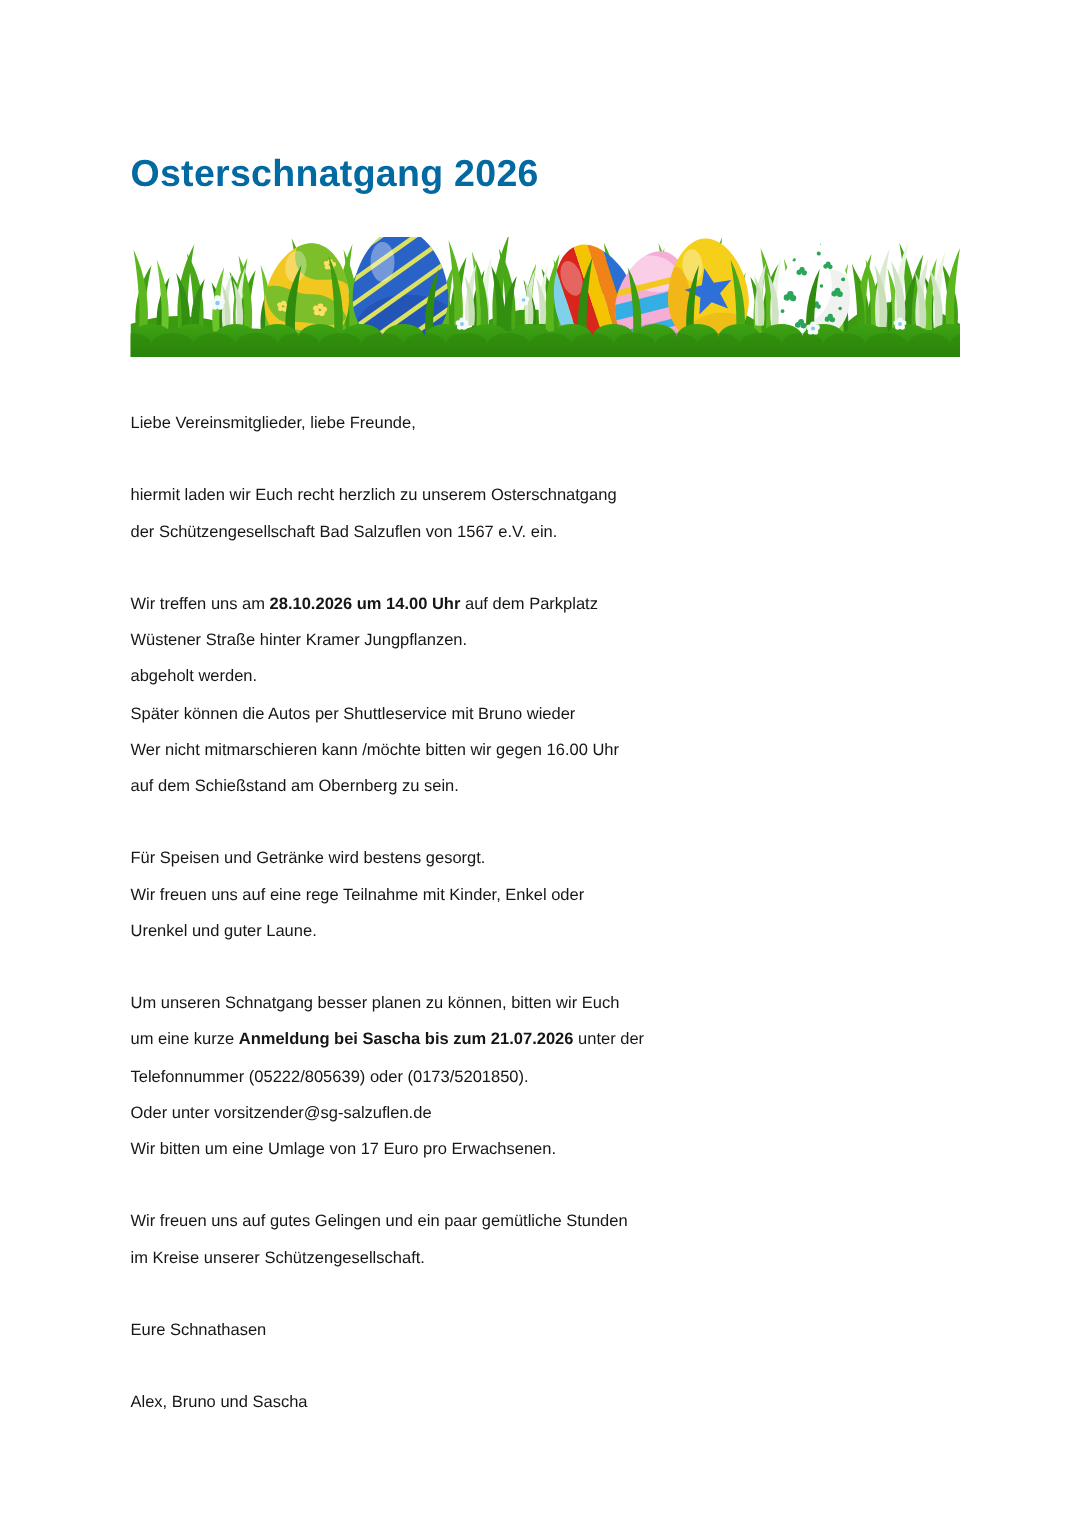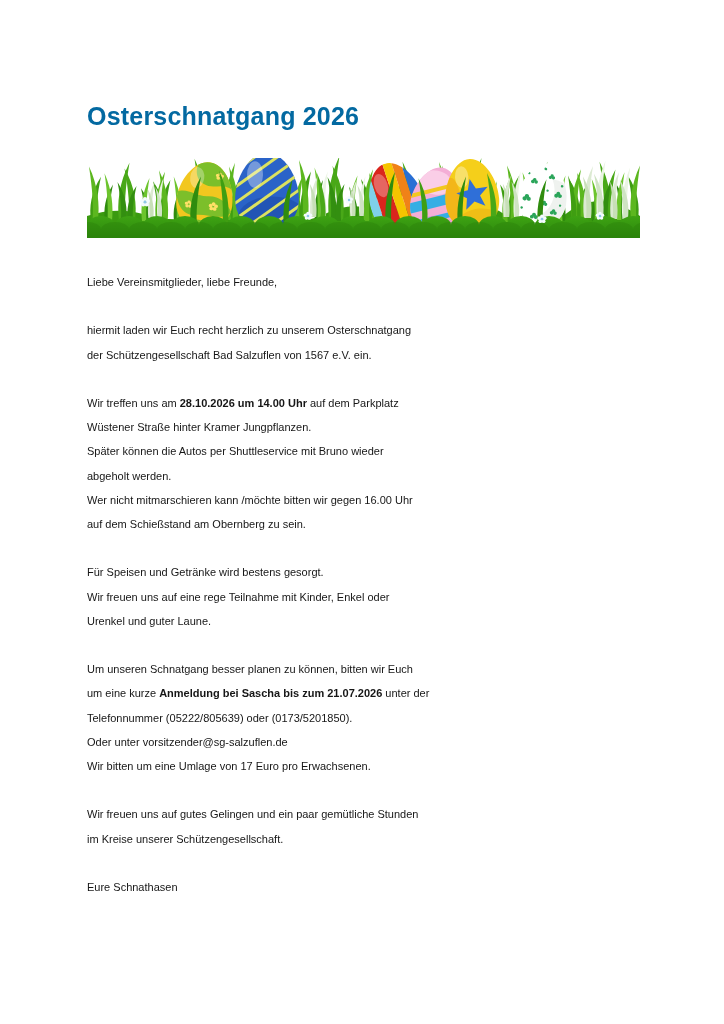--- a/index.html
+++ b/index.html
@@ -251,22 +251,22 @@
     </div>
 
     <div class="para">
       <div class="line"><span>hiermit laden wir Euch recht herzlich zu unserem Osterschnatgang</span></div>
       <div class="line"><span>der Schützengesellschaft Bad Salzuflen von 1567 e.V. ein.</span></div>
     </div>
 
     <div class="para">
       <div class="line"><span>Wir treffen uns am </span><b>28.10.2026 um 14.00 Uhr</b><span> auf dem Parkplatz</span></div>
       <div class="line"><span>Wüstener Straße hinter Kramer Jungpflanzen.</span></div>
+      <div class="line"><span>abgeholt werden.</span></div>
       <div class="line"><span>Später können die Autos per Shuttleservice mit Bruno wieder</span></div>
-      <div class="line"><span>abgeholt werden.</span></div>
       <div class="line"><span>Wer nicht mitmarschieren kann /möchte bitten wir gegen 16.00 Uhr</span></div>
       <div class="line"><span>auf dem Schießstand am Obernberg zu sein.</span></div>
     </div>
 
     <div class="para">
       <div class="line"><span>Für Speisen und Getränke wird bestens gesorgt.</span></div>
       <div class="line"><span>Wir freuen uns auf eine rege Teilnahme mit Kinder, Enkel oder</span></div>
       <div class="line"><span>Urenkel und guter Laune.</span></div>
     </div>
 
@@ -280,15 +280,18 @@
 
     <div class="para">
       <div class="line"><span>Wir freuen uns auf gutes Gelingen und ein paar gemütliche Stunden</span></div>
       <div class="line"><span>im Kreise unserer Schützengesellschaft.</span></div>
     </div>
 
     <div class="para">
       <div class="line"><span>Eure Schnathasen</span></div>
     </div>
 
+    <div class="para">
+      <div class="line"><span>Alex, Bruno und Sascha</span></div>
+    </div>
 
   </div>
 </div>
 
 </body></html>

